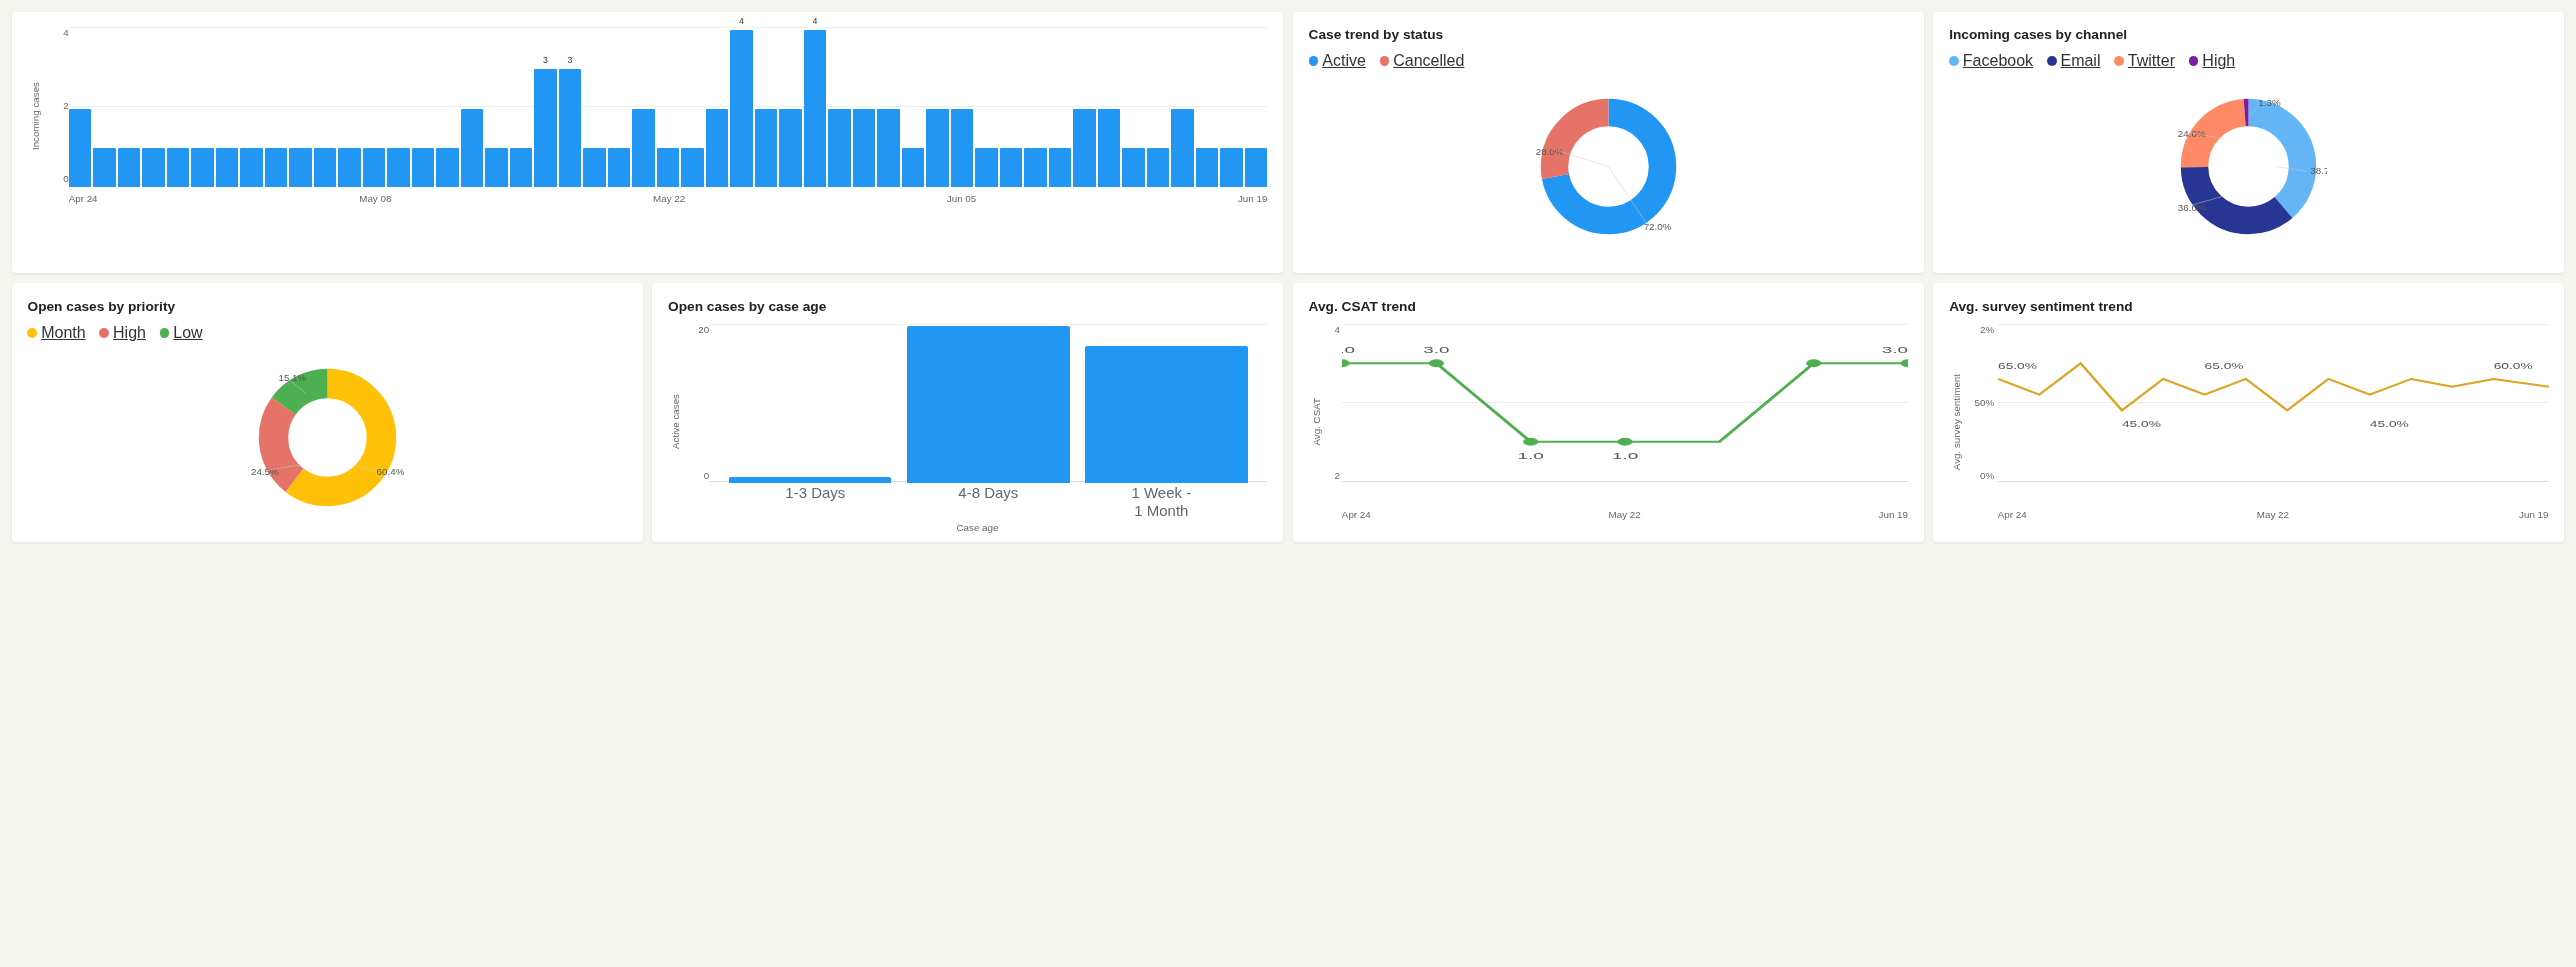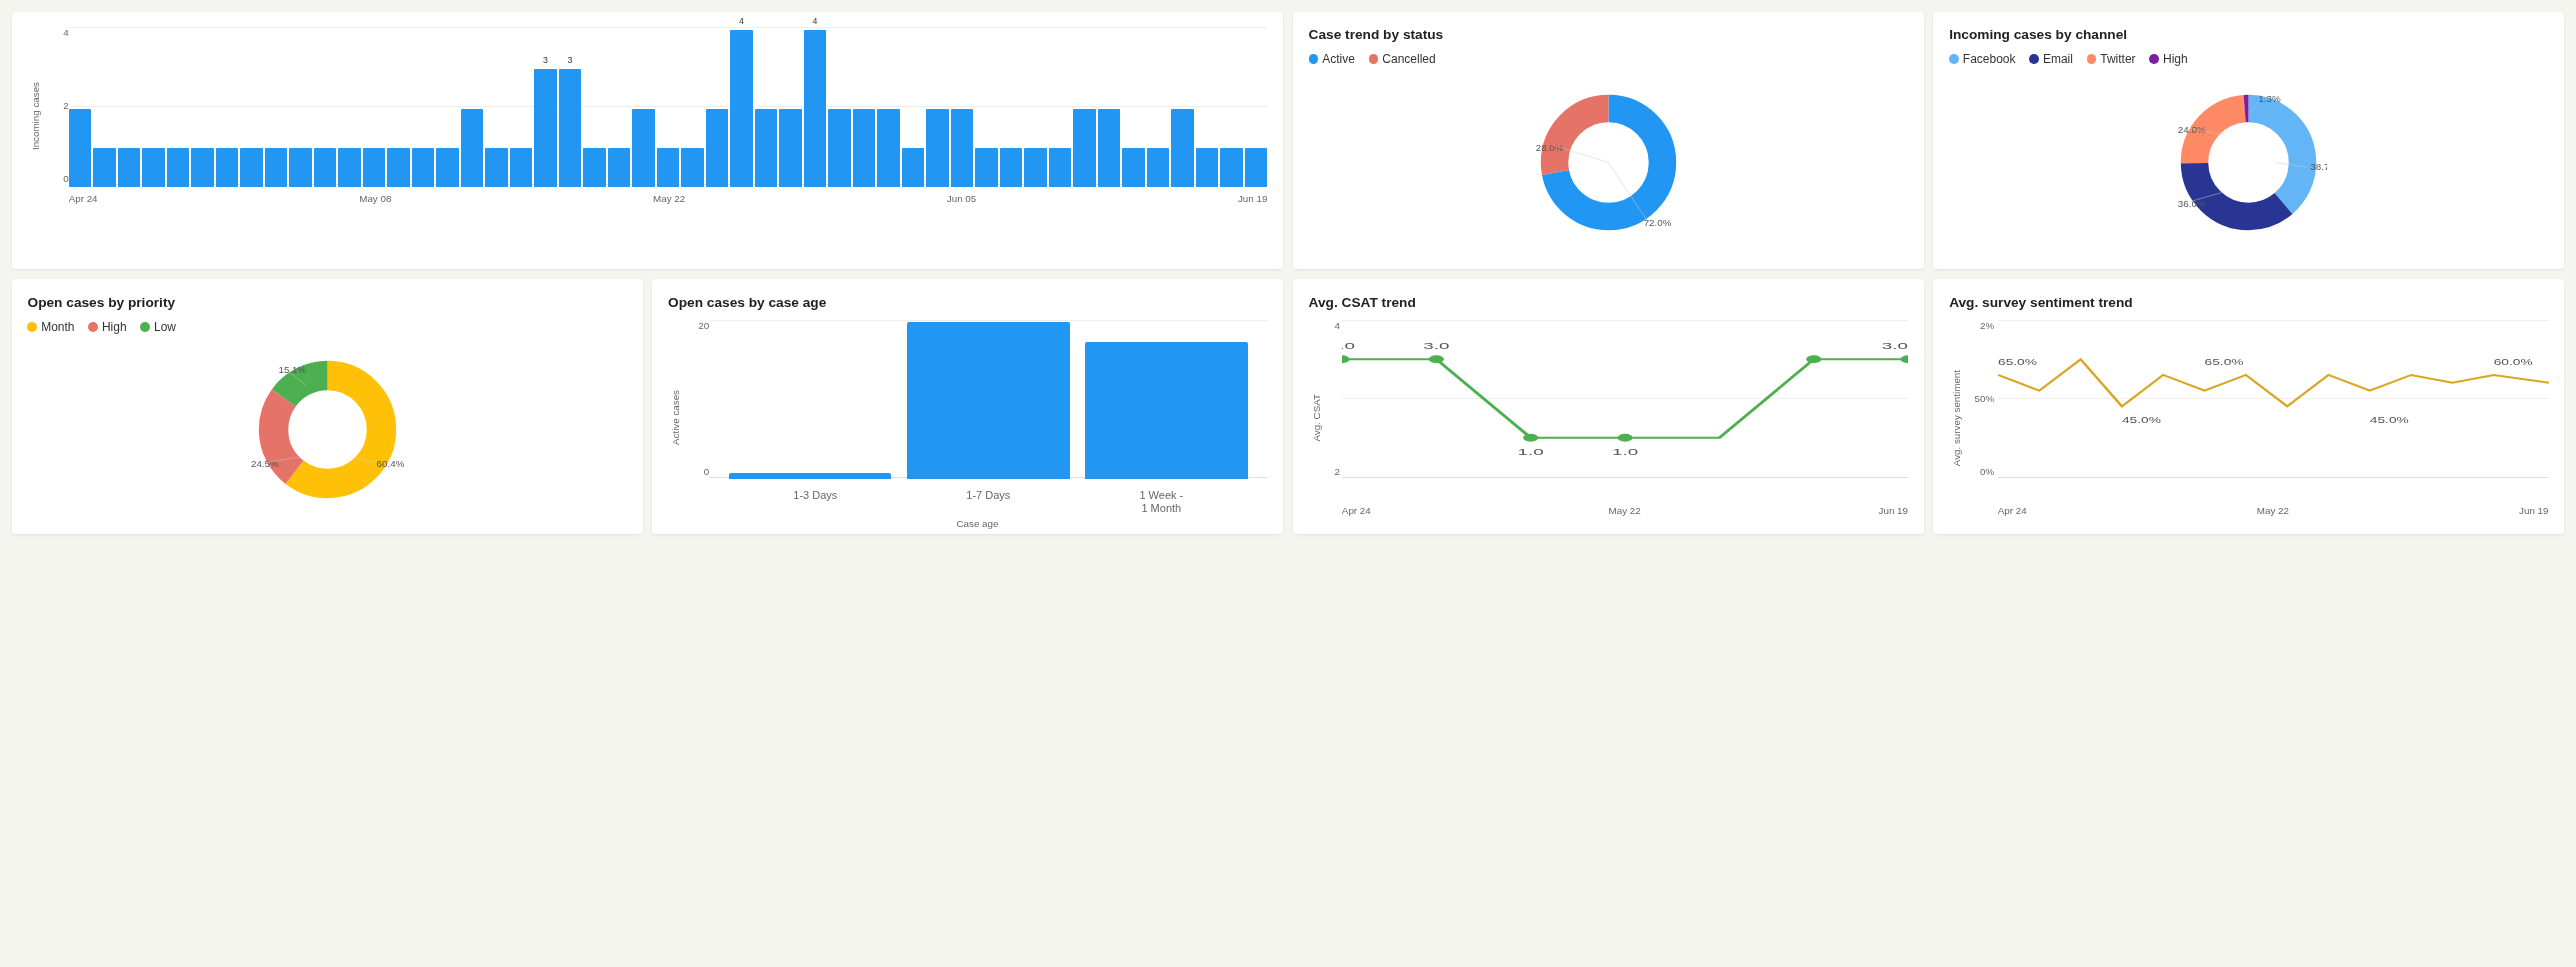--- a/index.html
+++ b/index.html
@@ -28,22 +28,23 @@
     .card-title {
       font-size: 13.7px;
       font-weight: 600;
       margin-bottom: 9.8px;
       color: #222;
     }
     .legend {
       display: flex;
       gap: 13.7px;
       margin-bottom: 7.8px;
-      font-size: 12px;
+      font-size: 16px;
       align-items: center;
+      text-decoration: underline;
     }
     .legend-item {
       display: flex;
       align-items: center;
       gap: 3.9px;
     }
     .legend-dot {
       width: 9.8px;
       height: 9.8px;
       border-radius: 50%;
@@ -296,23 +297,23 @@
             <div style="width:100%;background:#2196F3;border-radius:2px 2px 0 0;height:5.9px;"></div>
           </div>
           <div style="display:flex;flex-direction:column;align-items:center;flex:1;">
             <div style="width:100%;background:#2196F3;border-radius:2px 2px 0 0;height:157px;"></div>
           </div>
           <div style="display:flex;flex-direction:column;align-items:center;flex:1;">
             <div style="width:100%;background:#2196F3;border-radius:2px 2px 0 0;height:137px;"></div>
           </div>
         </div>
 
-        <div style="position:absolute;left:21.6px;right:0;bottom:0;display:flex;justify-content:space-around;font-size:11px;color:#666;padding:0 19.6px;">
+        <div style="position:absolute;left:21.6px;right:0;bottom:0;display:flex;justify-content:space-around;font-size:15px;color:#666;padding:0 19.6px;">
           <span style="flex:1;text-align:center;">1-3 Days</span>
-          <span style="flex:1;text-align:center;">1-7 Days</span>
+          <span style="flex:1;text-align:center;">4-8 Days</span>
           <span style="flex:1;text-align:center;line-height:1.2;">1 Week -<br>1 Month</span>
         </div>
         <div style="position:absolute;left:0;bottom:0;font-size:9.8px;color:#666;width:100%;text-align:center;top:198px;">Case age</div>
       </div>
     </div>
   </div>
 
   <div class="card">
     <div class="card-title">Avg. CSAT trend</div>
     <div style="display:flex;height:196px;">

